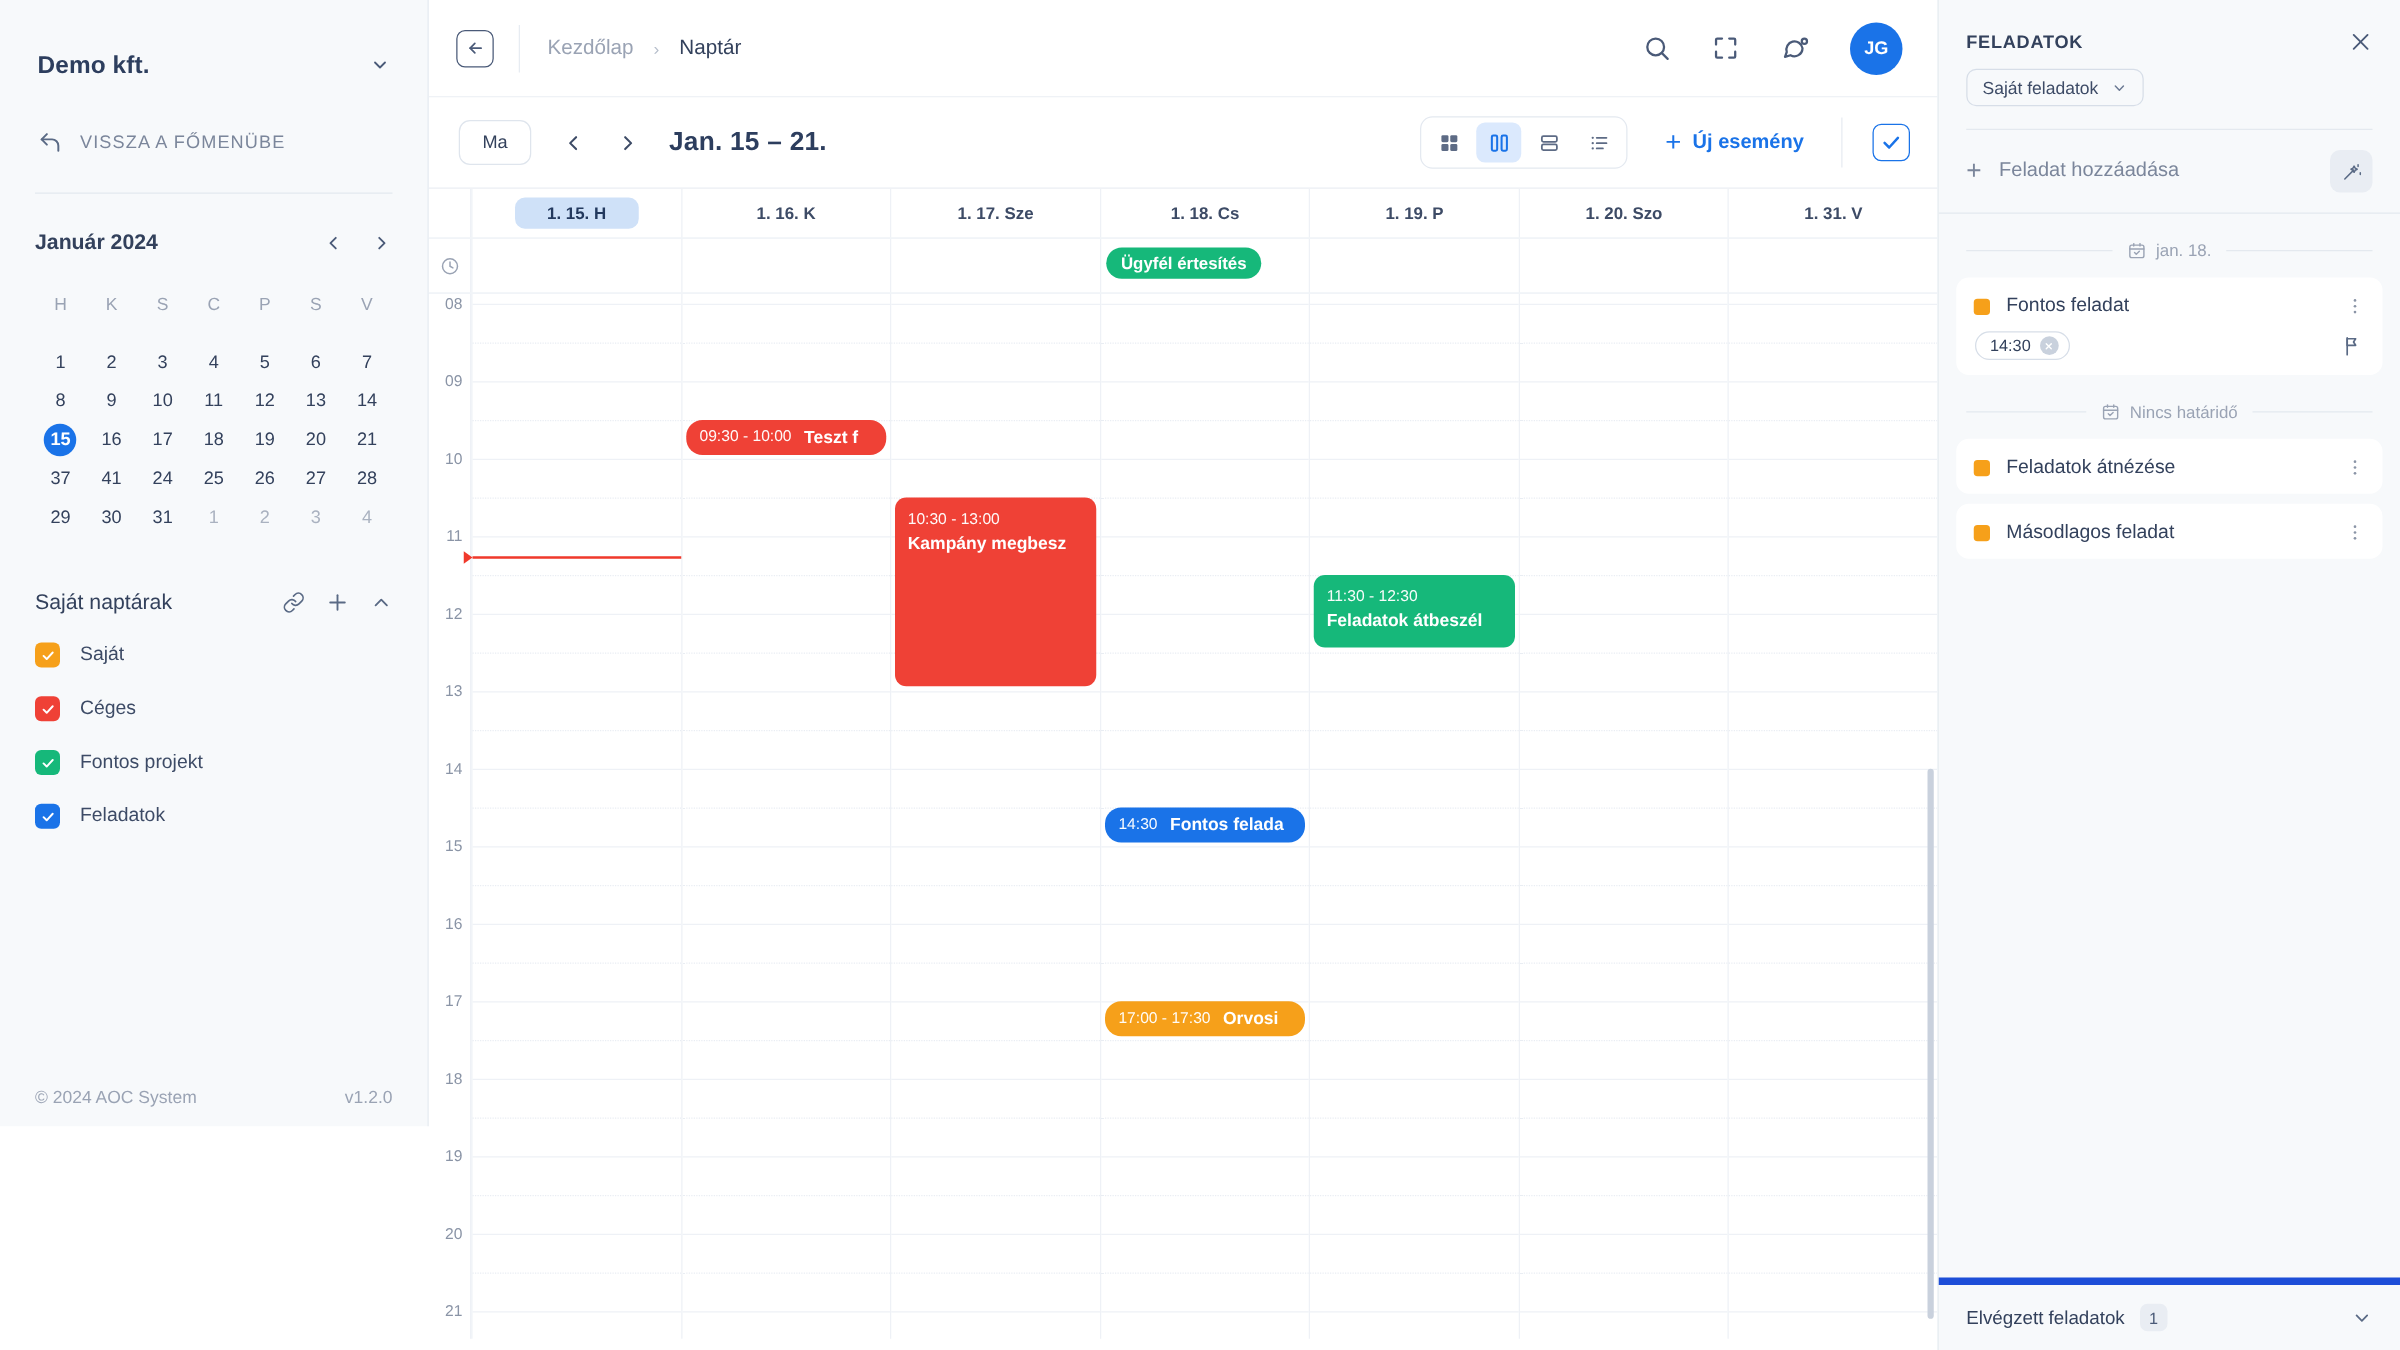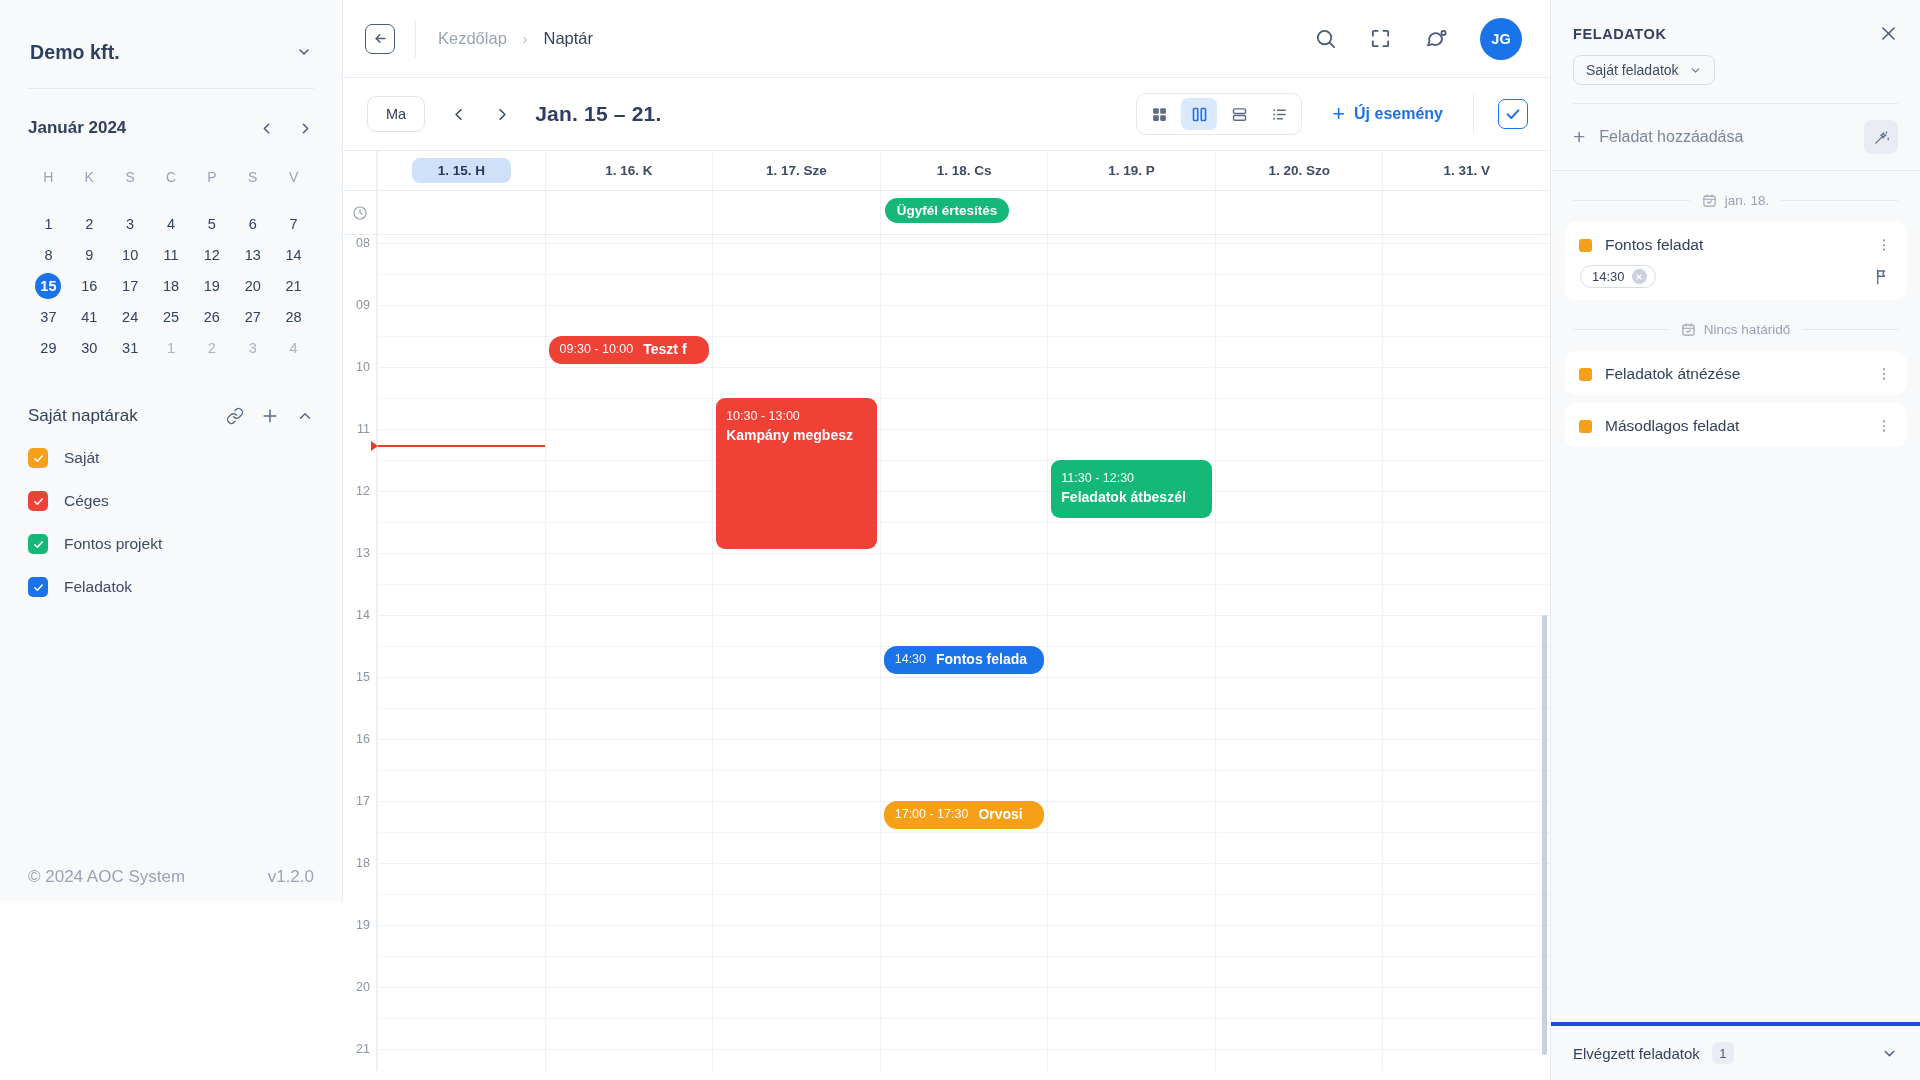--- a/index.html
+++ b/index.html
@@ -62,21 +62,21 @@
   .cal-cb {
     width: 20px; height: 20px; border-radius: 5px;
     display: flex; align-items: center; justify-content: center;
     color: #fff; font-size: 13px; font-weight: bold; flex: 0 0 20px;
   }
   .cal-lbl { font-size: 15.5px; color: #3d4b66; }
 
   .sb-footer {
     position: absolute; bottom: 0; left: 0; right: 0;
     display: flex; justify-content: space-between; align-items: center;
-    padding: 0 28px; height: 48px; font-size: 17px; color: #9aa3b4;
+    padding: 0 28px; height: 48px; font-size: 14px; color: #9aa3b4;
   }
 
   
   .main { flex: 1 1 auto; display: flex; flex-direction: column; min-width: 0; }
   .topbar {
     height: 78px; flex: 0 0 78px; display: flex; align-items: center;
     border-bottom: 1px solid #eaeef3; background: #fff; padding: 0 28px 0 22px;
   }
   .back-box {
     width: 30px; height: 30px; border: 1.6px solid #4a5a78; border-radius: 7px;
@@ -217,21 +217,21 @@
   .time-chip {
     display: inline-flex; align-items: center; gap: 7px;
     border: 1px solid #d7dee8; border-radius: 12px; padding: 3px 8px 3px 11px;
     font-size: 13px; color: #33415c; background: #fff; cursor: pointer;
   }
   .chip-x {
     width: 15px; height: 15px; border-radius: 50%; background: #c9d1dd; color: #fff;
     font-size: 10px; display: flex; align-items: center; justify-content: center; cursor: pointer;
   }
   .tasks-footer {
-    margin-top: auto; border-top: 4px solid #1d4ed8;
+    margin-top: auto; border-top: 6px solid #1d4ed8;
     display: flex; align-items: center; padding: 0 22px; height: 58px; cursor: pointer;
   }
   .tf-lbl { font-size: 15px; color: #33415c; }
   .tf-count {
     margin-left: 12px; min-width: 22px; height: 22px; border-radius: 6px;
     background: #e9edf3; color: #4a5a78; font-size: 13px;
     display: flex; align-items: center; justify-content: center; padding: 0 7px;
   }
   .tf-chev { margin-left: auto; color: #5a6a85; }
   svg { display: block; }
@@ -244,20 +244,29 @@
   <aside class="sidebar">
     <div class="org-row">
       <span class="org-name">Demo kft.</span>
       <span class="chev-down">
         <svg width="16" height="16" viewBox="0 0 24 24" fill="none" stroke="currentColor" stroke-width="2.2" stroke-linecap="round" stroke-linejoin="round">
             <polyline points="6 9 12 15 18 9"></polyline>
           </svg>
       </span>
     </div>
 
+    <div class="back-row">
+      <span>
+        <svg width="20" height="20" viewBox="0 0 24 24" fill="none" stroke="#5a6a85" stroke-width="1.9" stroke-linecap="round" stroke-linejoin="round">
+            <polyline points="9 14 4 9 9 4"></polyline>
+            <path d="M20 20v-5a6 6 0 0 0-6-6H4"></path>
+          </svg>
+      </span>
+      <span class="lbl">VISSZA A FŐMENÜBE</span>
+    </div>
     <div class="divider-h"></div>
 
     <div class="mini-cal">
       <div class="mini-head">
         <span class="mini-title">Január 2024</span>
         <span class="mini-navs">
           <span>
             <svg width="17" height="17" viewBox="0 0 24 24" fill="none" stroke="#4a5a78" stroke-width="2.1" stroke-linecap="round" stroke-linejoin="round">
                 <polyline points="15 18 9 12 15 6"></polyline>
               </svg>

